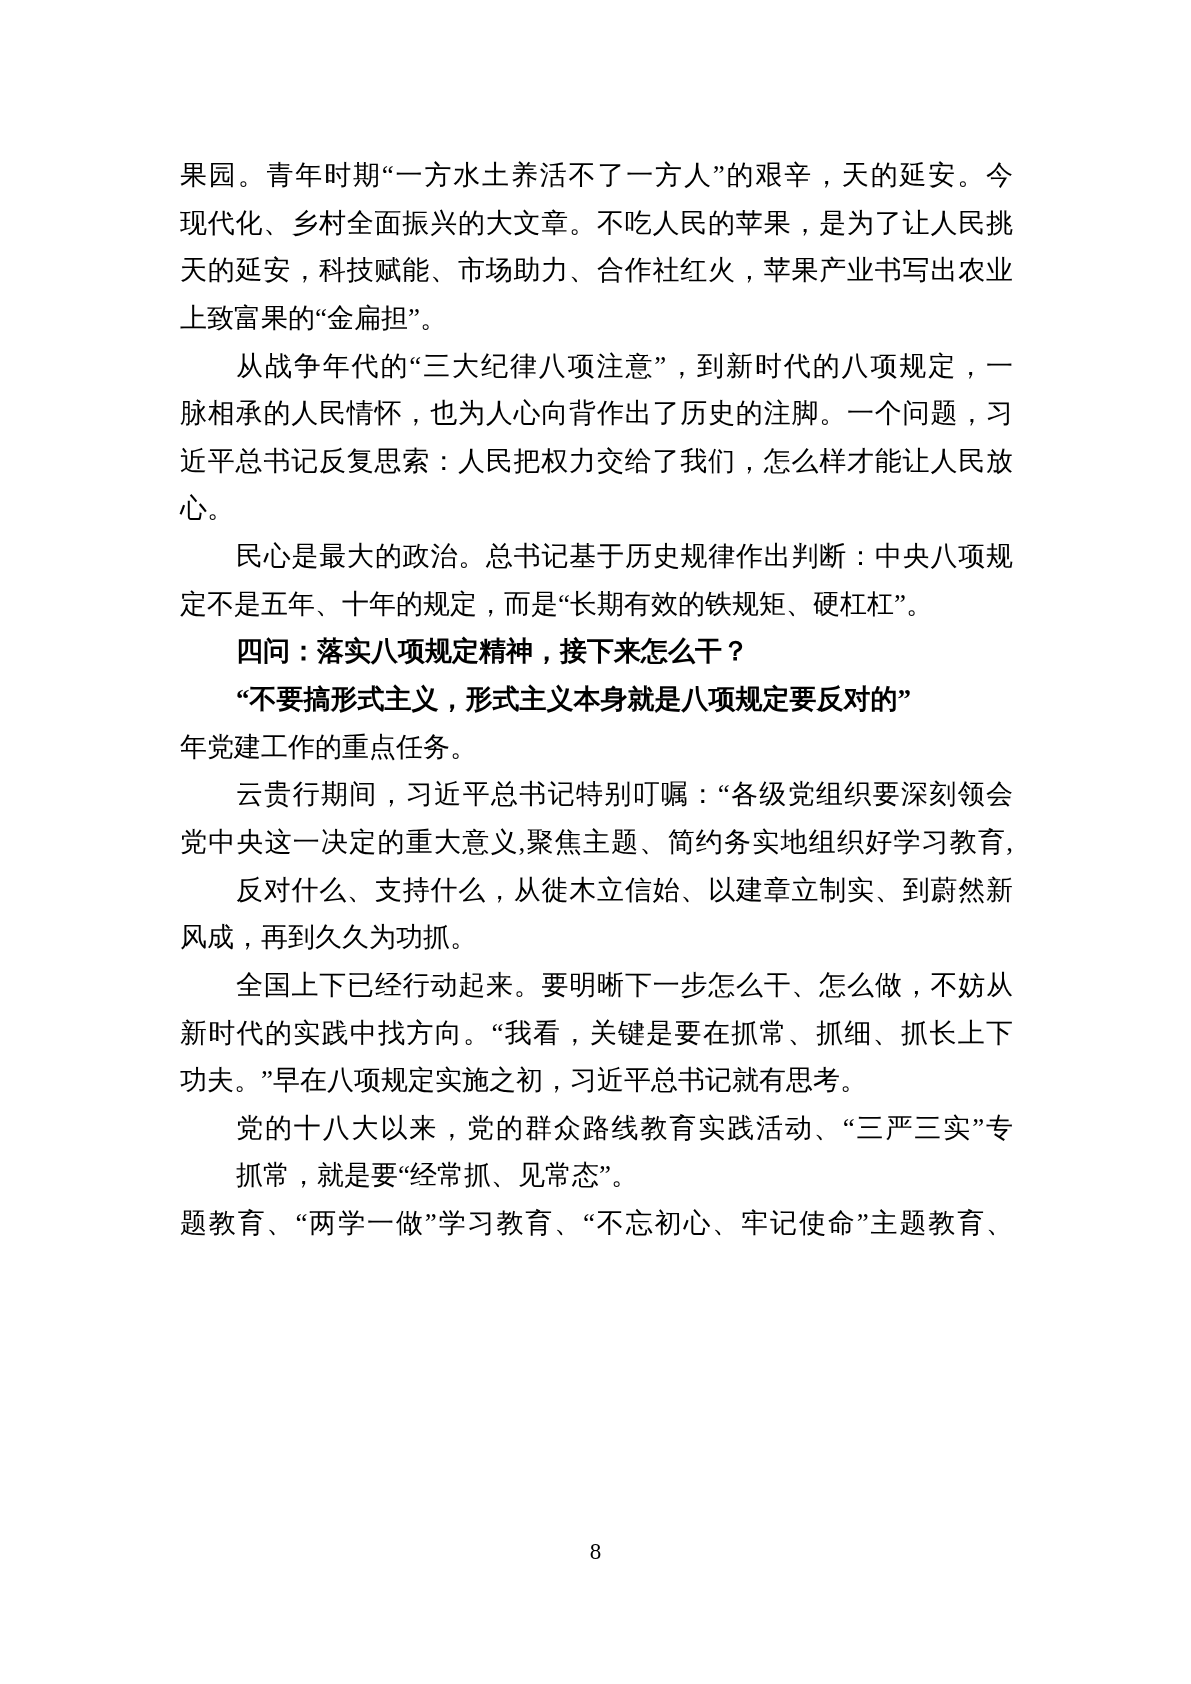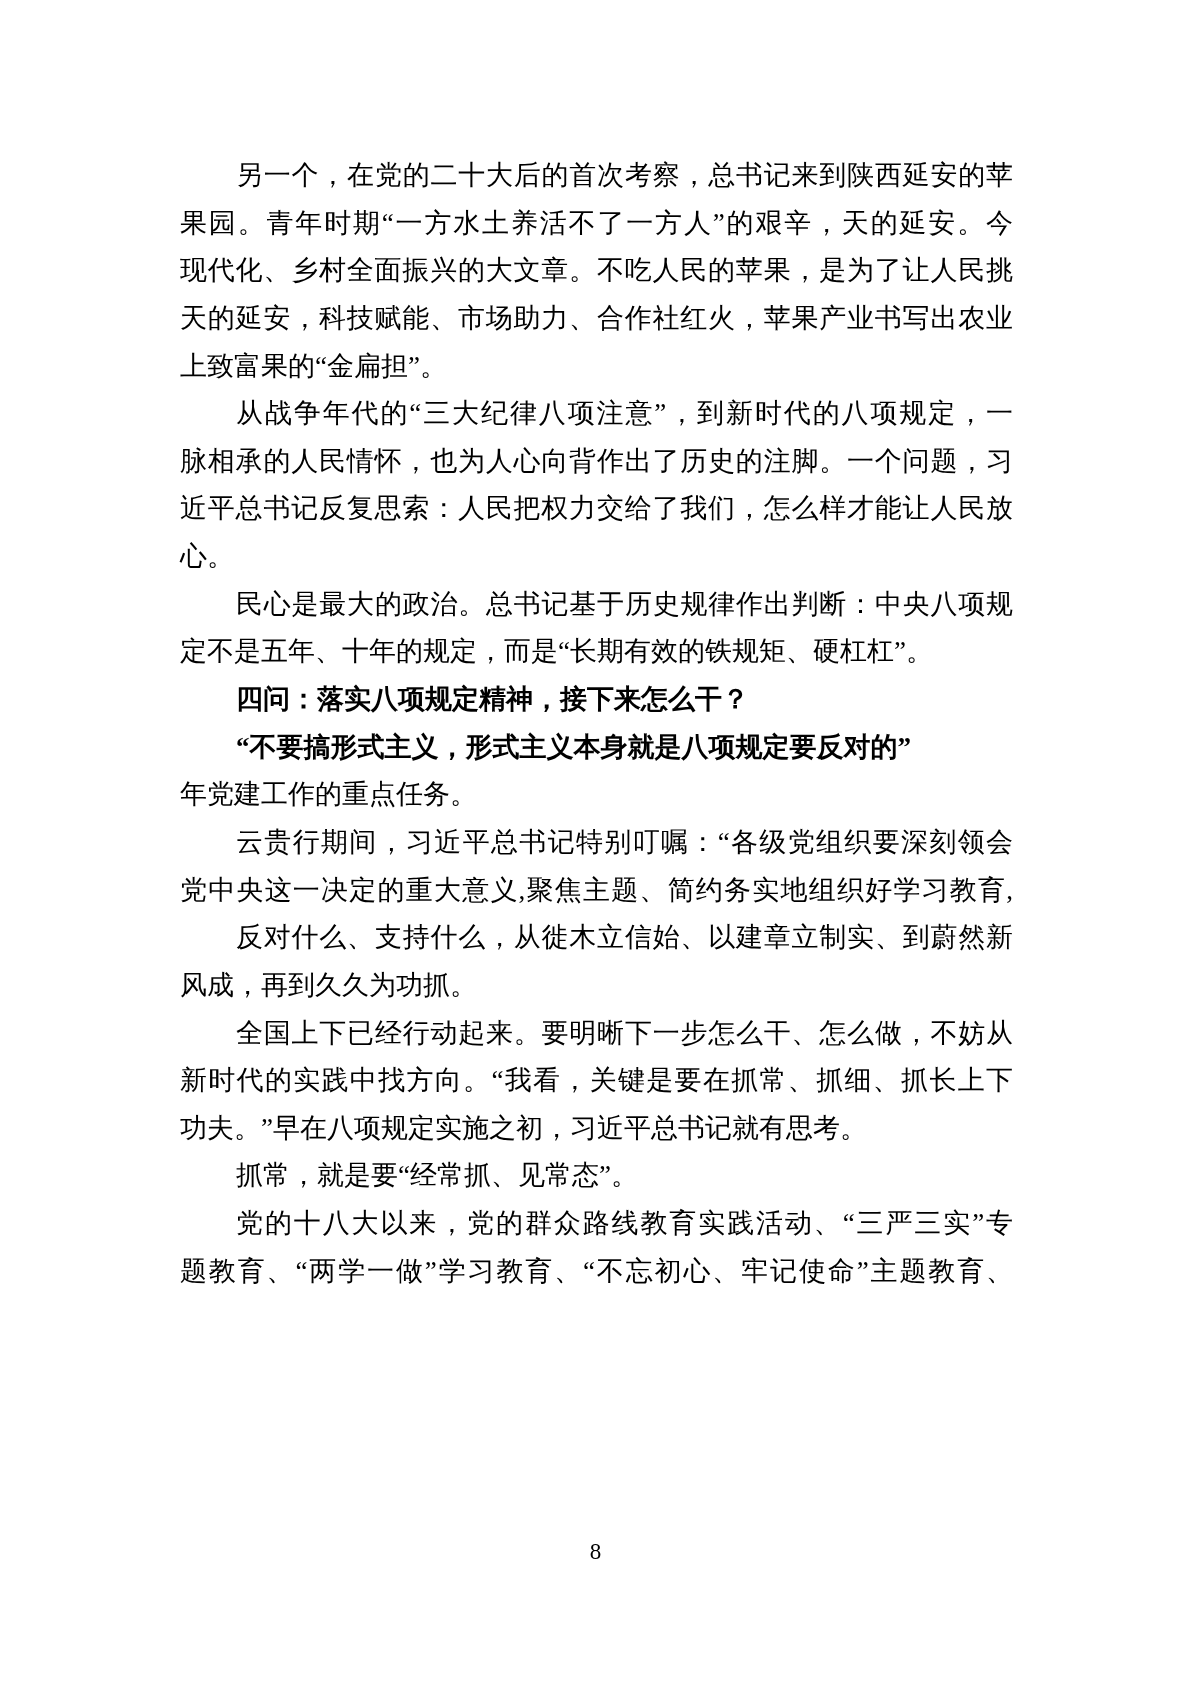--- a/index.html
+++ b/index.html
@@ -48,39 +48,38 @@
     text-align: center;
     font-size: 23px;
     color: #000000;
   }
 </style>
 </head>
 <body>
 
 <div class="page">
   <div class="text-block">
-      <div class="line indent justify">另一个，在党的二十大后的首次考察，总书记来到陕西延安的苹</div>
       <div class="line justify">果园。青年时期“一方水土养活不了一方人”的艰辛，天的延安。今</div>
       <div class="line justify">现代化、乡村全面振兴的大文章。不吃人民的苹果，是为了让人民挑</div>
       <div class="line justify">天的延安，科技赋能、市场助力、合作社红火，苹果产业书写出农业</div>
       <div class="line">上致富果的“金扁担”。</div>
       <div class="line indent justify">从战争年代的“三大纪律八项注意”，到新时代的八项规定，一</div>
       <div class="line justify">脉相承的人民情怀，也为人心向背作出了历史的注脚。一个问题，习</div>
       <div class="line justify">近平总书记反复思索：人民把权力交给了我们，怎么样才能让人民放</div>
       <div class="line">心。</div>
       <div class="line indent justify">民心是最大的政治。总书记基于历史规律作出判断：中央八项规</div>
       <div class="line">定不是五年、十年的规定，而是“长期有效的铁规矩、硬杠杠”。</div>
       <div class="line indent bold">四问：落实八项规定精神，接下来怎么干？</div>
       <div class="line indent bold">“不要搞形式主义，形式主义本身就是八项规定要反对的”</div>
       <div class="line">年党建工作的重点任务。</div>
       <div class="line indent justify">云贵行期间，习近平总书记特别叮嘱：“各级党组织要深刻领会</div>
       <div class="line justify">党中央这一决定的重大意义,聚焦主题、简约务实地组织好学习教育,</div>
       <div class="line indent justify">反对什么、支持什么，从徙木立信始、以建章立制实、到蔚然新</div>
       <div class="line">风成，再到久久为功抓。</div>
       <div class="line indent justify">全国上下已经行动起来。要明晰下一步怎么干、怎么做，不妨从</div>
       <div class="line justify">新时代的实践中找方向。“我看，关键是要在抓常、抓细、抓长上下</div>
       <div class="line">功夫。”早在八项规定实施之初，习近平总书记就有思考。</div>
+      <div class="line indent justify">党的十八大以来，党的群众路线教育实践活动、“三严三实”专</div>
       <div class="line indent">抓常，就是要“经常抓、见常态”。</div>
-      <div class="line indent justify">党的十八大以来，党的群众路线教育实践活动、“三严三实”专</div>
       <div class="line justify">题教育、“两学一做”学习教育、“不忘初心、牢记使命”主题教育、</div>
     </div>
   <div class="page-number">8</div>
 </div>
 
 </body></html>

